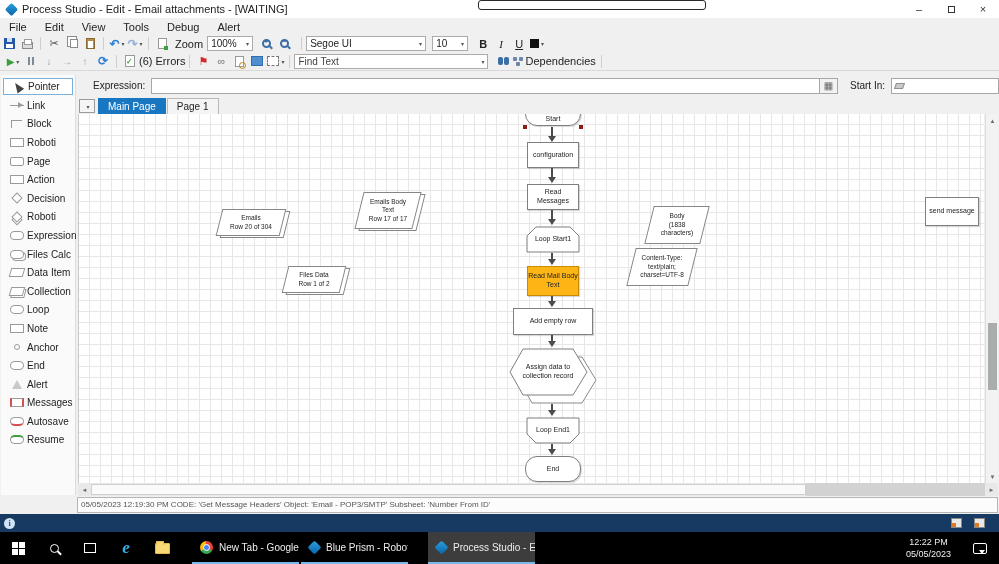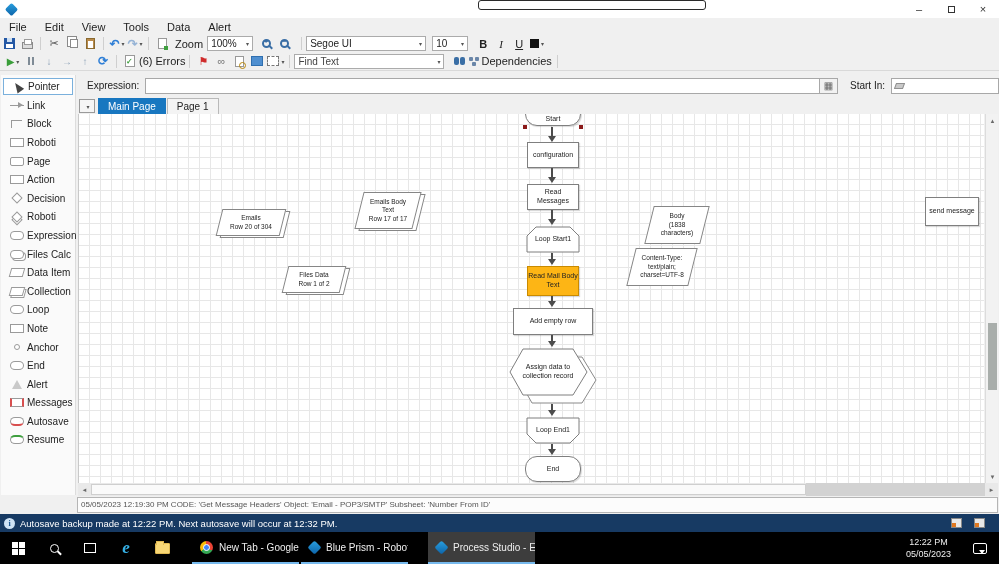--- a/index.html
+++ b/index.html
@@ -62,21 +62,21 @@
   .i-searchdoc { width:9px; height:11px; border:1px solid #999; background:#fff; position:relative; }
   .i-searchdoc::after { content:""; position:absolute; right:-3px; bottom:-3px; width:5px; height:5px; border:1.5px solid #b8860b; border-radius:50%; }
   .i-highlight { width:12px; height:10px; background:#4f8fd0; border:1px solid #2f6faf; }
   .i-dashed { width:12px; height:10px; border:1px dashed #777; background:#fff; }
   .i-binoc { width:5px; height:8px; background:#3a6ea5; border-radius:2px; box-shadow:6px 0 0 #3a6ea5; margin-right:6px; }
   .i-dep { width:4px; height:4px; border-radius:1px; background:#6a86a8; box-shadow:6px 0 0 #6a86a8, 3px 5px 0 #6a86a8; margin-right:8px; margin-bottom:4px; }
   .lbl { font-size:11px; color:#222; }
 
   
   .expr-row { position:absolute; left:77px; top:75px; width:922px; height:21px; display:flex; align-items:center; font-size:10px; }
-  .expr-label { margin:0 6px 0 10px; }
+  .expr-label { margin:0 6px 0 16px; }
   .expr-input { flex:1; height:16px; border:1px solid #a8a8a8; background:#fff; font-size:10px; padding:0 3px; font-family:"Liberation Sans",sans-serif; }
   .calc-btn { width:18px; height:16px; border:1px solid #a8a8a8; border-left:none; background:#f2f2f2; display:flex; align-items:center; justify-content:center; color:#666; font-size:10px; }
   .storein-label { margin:0 6px 0 12px; }
   .storein-box { width:108px; height:16px; border:1px solid #a8a8a8; background:#fff; display:flex; align-items:center; padding:0 3px; }
   .i-eraser { width:9px; height:6px; background:#c9c9c9; border:1px solid #909090; transform:skewX(-20deg); }
 
   
   .tab-row { position:absolute; left:77px; top:97px; width:922px; height:17px; display:flex; align-items:flex-end; font-size:10px; }
   .tab-drop { width:16px; height:14px; border:1px solid #9a9a9a; background:#f5f5f5; display:flex; align-items:center; justify-content:center; margin:0 3px 1px 2px; }
   .ptab { padding:2px 9px 2px 9px; border:1px solid #b9b9b9; border-bottom:none; background:#f4f4f4; margin-right:1px; }
@@ -163,36 +163,37 @@
   .tk-clock { margin-left:auto; text-align:center; font-size:9px; line-height:1.35; display:flex; flex-direction:column; justify-content:center; }
   .i-bubble { width:14px; height:11px; border:1px solid #fff; border-radius:2px; position:relative; }
   .i-bubble::after { content:""; position:absolute; right:1px; bottom:-4px; border:3px solid transparent; border-top:4px solid #fff; }
   .tk-bubble-btn { width:38px; display:flex; align-items:center; justify-content:center; margin-left:10px; }
 </style>
 </head>
 <body>
 
 <div class="titlebar">
   <span class="bp-app-icon"></span>
+  <span class="title-text">Process Studio  - Edit - Email attachments - [WAITING]</span>
   <span class="peek-box"></span>
   <div class="win-controls">
     <span class="win-btn">–</span>
     <span class="win-btn">
         <span class="restore-glyph"></span>
       </span>
     <span class="win-btn">×</span>
   </div>
 </div>
 
 <div class="menubar">
   <span class="menu-item">File</span>
   <span class="menu-item">Edit</span>
   <span class="menu-item">View</span>
   <span class="menu-item">Tools</span>
-  <span class="menu-item">Data</span>
+  <span class="menu-item">Debug</span>
   <span class="menu-item">Alert</span>
 </div>
 
 <div class="tb tb1">
   <span class="tbtn">
       <span class="i-save"></span>
     </span>
   <span class="tbtn">
       <span class="i-print"></span>
     </span>
@@ -279,21 +280,21 @@
       <span class="i-searchdoc"></span>
     </span>
   <span class="tbtn">
       <span class="i-highlight"></span>
     </span>
   <span class="tbtn">
       <span class="i-dashed"></span>
       <span class="caret">▾</span>
     </span>
   <span class="sep"></span>
-  <span class="combo" style="width:150px; color:#444;">
+  <span class="combo" style="width:194px; color:#444;">
       <span>Find Text</span>
       <span class="caret">▾</span>
     </span>
   <span class="tbtn" style="margin-left:6px;">
       <span class="i-binoc"></span>
     </span>
   <span class="tbtn">
       <span class="i-dep"></span>
       <span class="lbl">Dependencies</span>
     </span>
@@ -542,21 +543,20 @@
   <span class="hs-arrow" style="left:0;">◄</span>
   <span class="hs-thumb"></span>
   <span class="hs-rest"></span>
   <span class="hs-arrow" style="right:0;">►</span>
 </div>
 
 <div class="statusbar">05/05/2023 12:19:30 PM CODE: 'Get Message Headers' Object: 'Email - POP3/SMTP' Subsheet: 'Number From ID'</div>
 
 <div class="autosavebar">
   <span class="info-icon">i</span>
-  <span>Autosave backup made at 12:22 PM. Next autosave will occur at 12:32 PM.</span>
   <span class="tray-wrap">
     <span class="tray"></span>
     <span class="tray"></span>
   </span>
 </div>
 
 <div class="taskbar">
   <span class="tk-btn">
       <span class="win-logo">
         <i></i>

